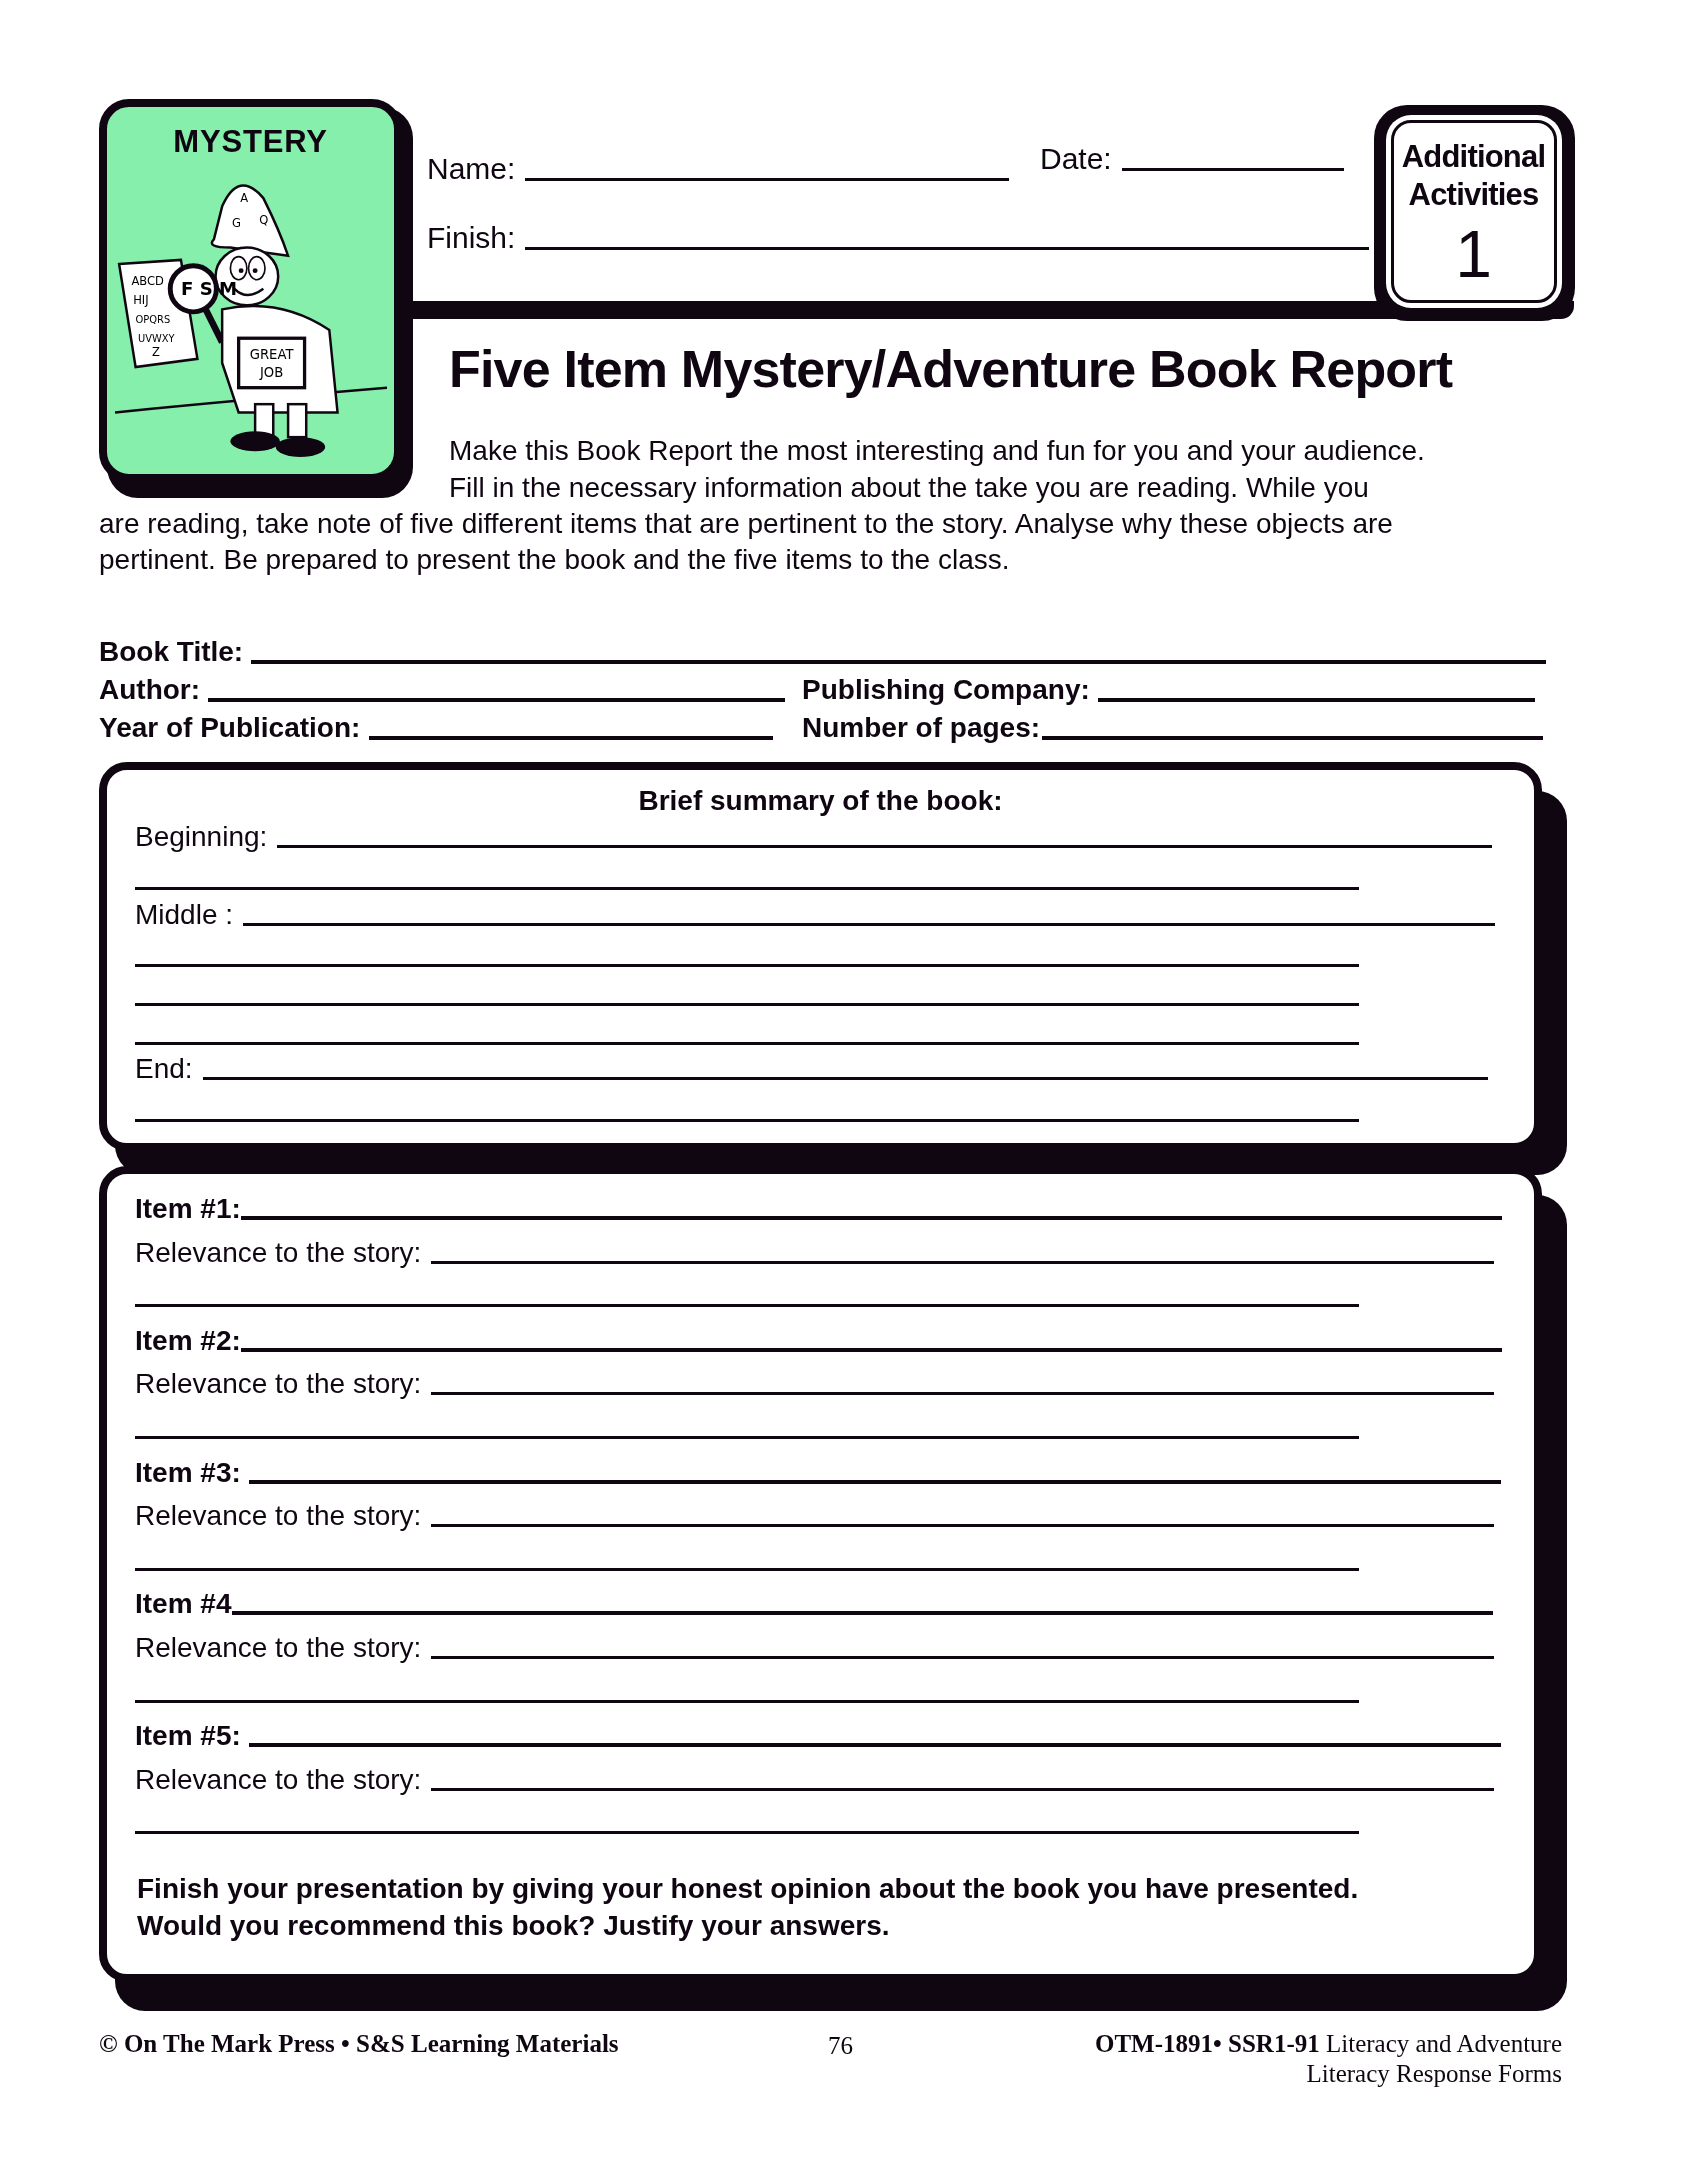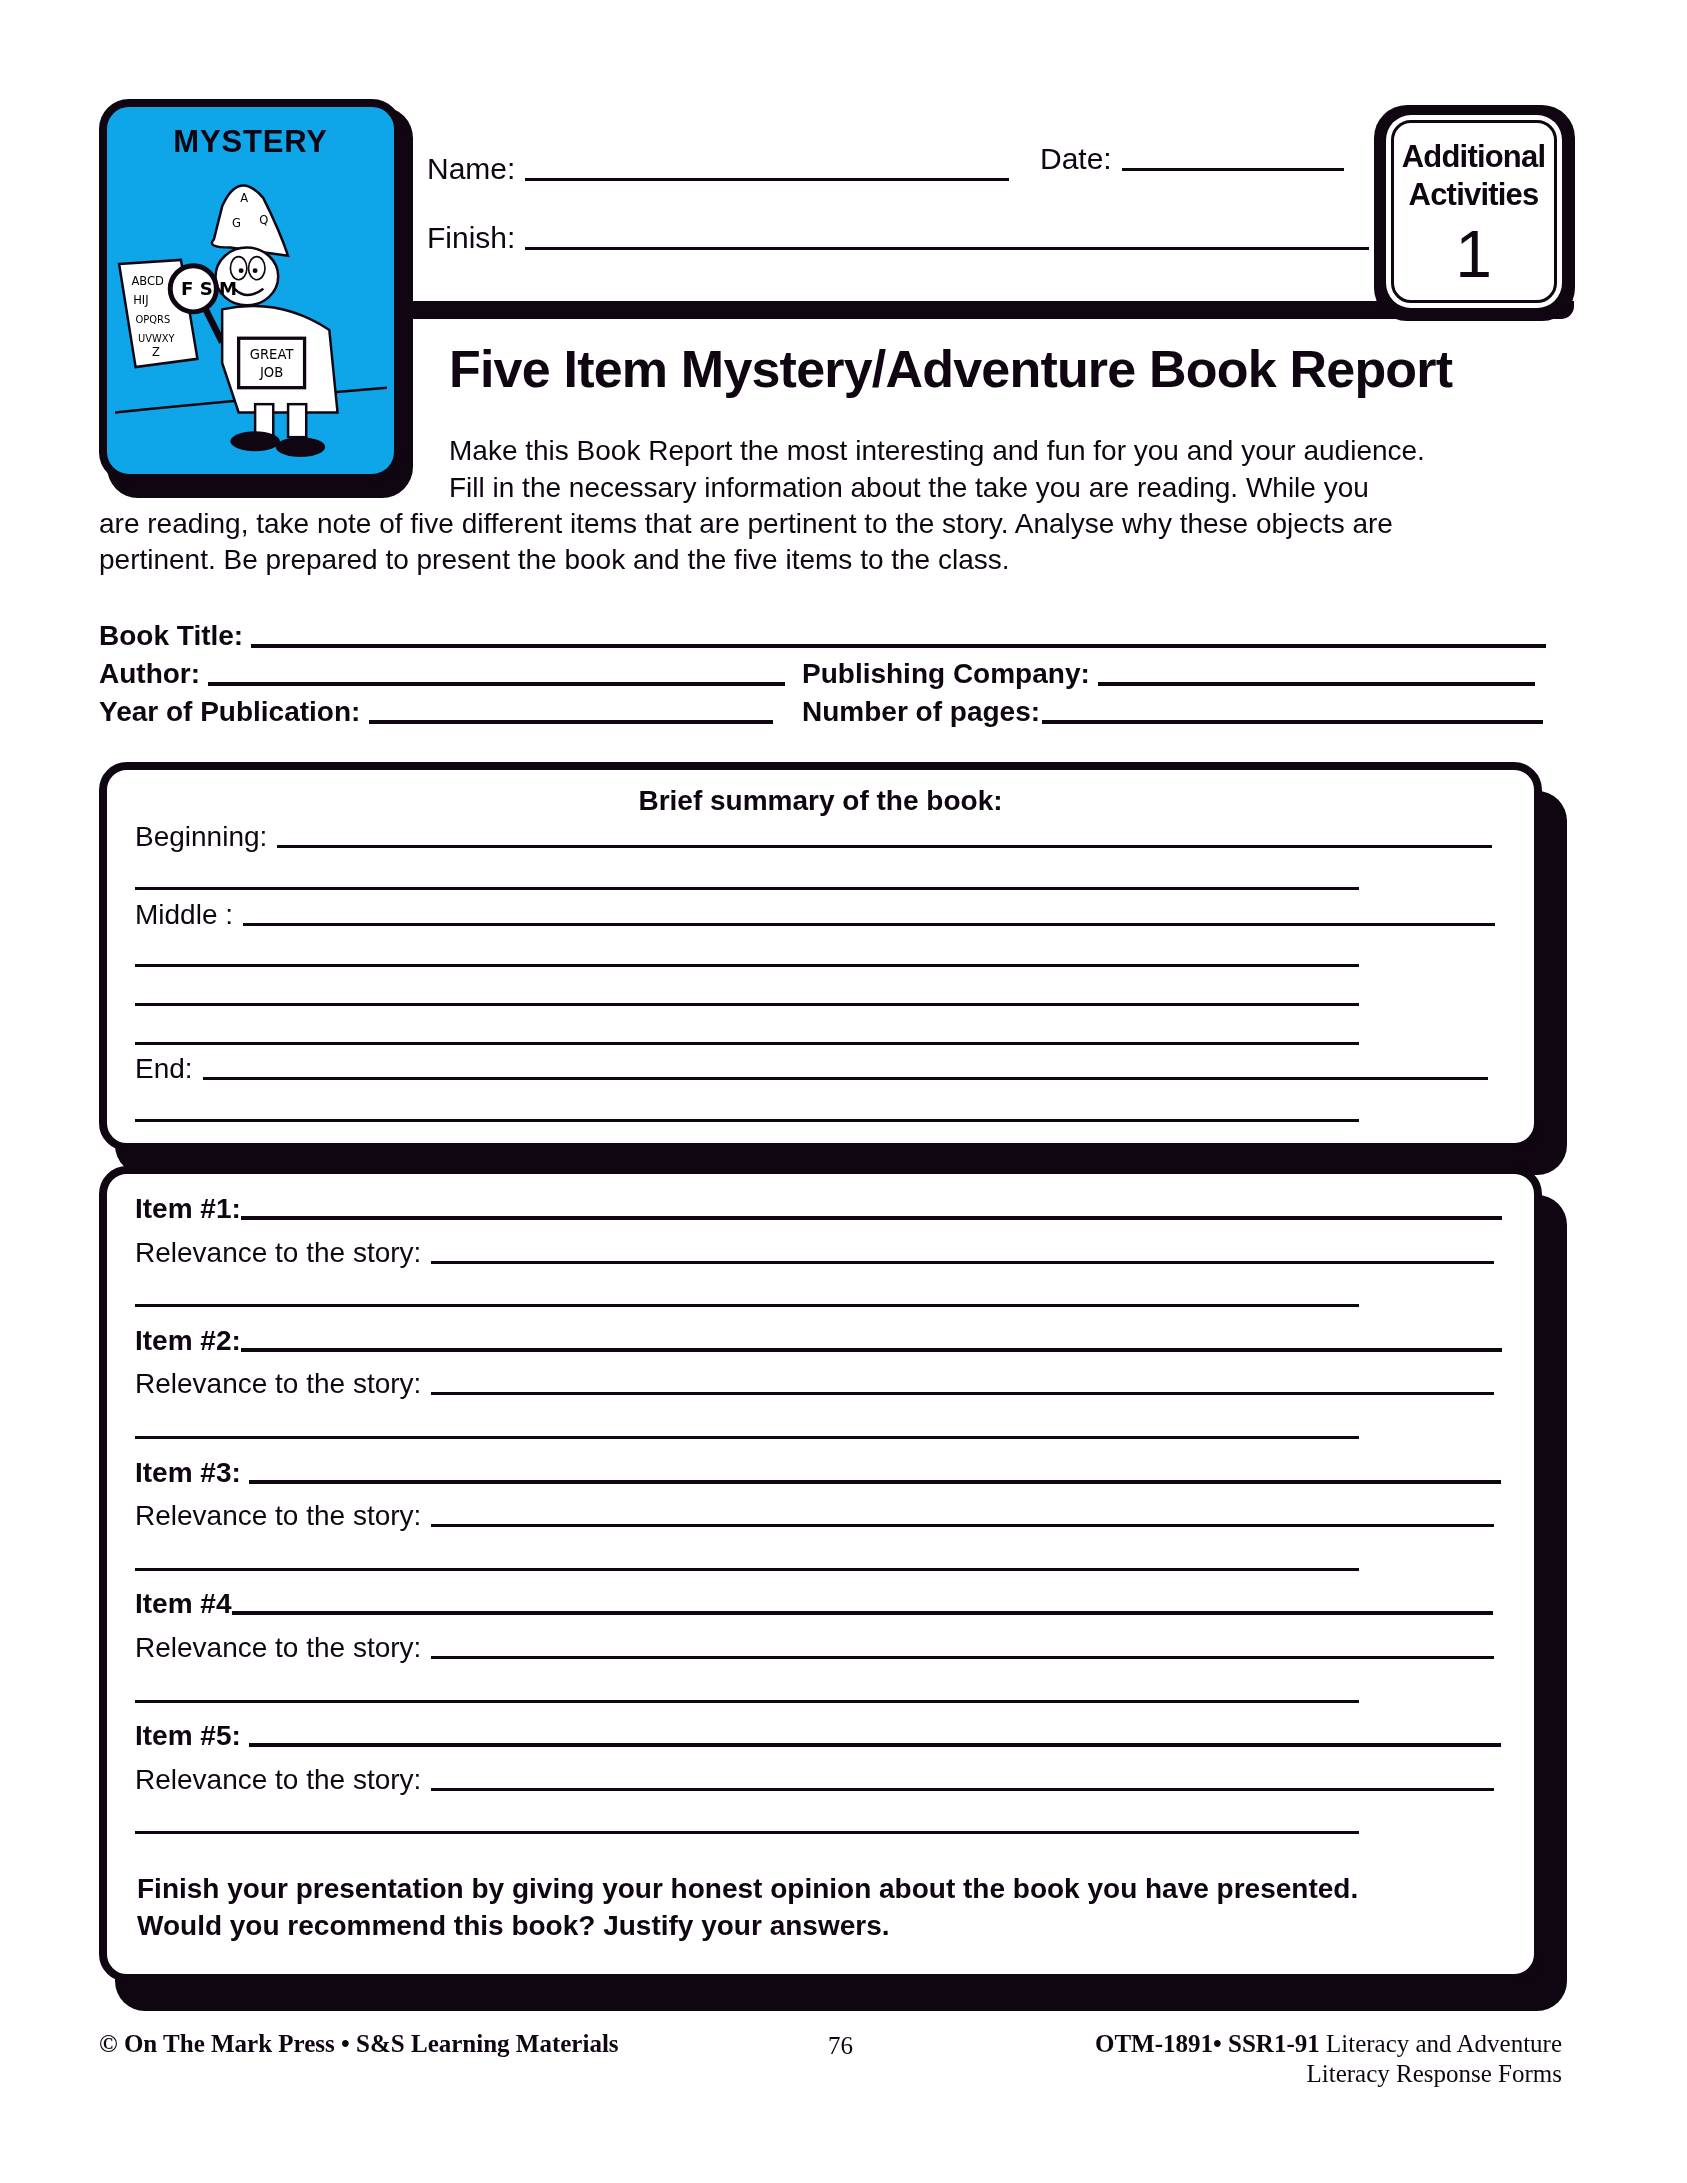--- a/index.html
+++ b/index.html
@@ -5,40 +5,40 @@
   html, body { margin: 0; padding: 0; background: #ffffff; }
   body {
     width: 1687px; height: 2183px; position: relative; overflow: hidden;
     font-family: "Liberation Sans", "DejaVu Sans", sans-serif; color: #0f0612;
   }
   .abs { position: absolute; }
   .ink { color: #0f0612; }
 
   
   .mystery-shadow { left: 107px; top: 107px; width: 306px; height: 391px; background: #0f0612; border-radius: 31px; }
-  .mystery-box { left: 99px; top: 99px; width: 303px; height: 383px; background: #0ea5e9; border: 8.2px solid #0f0612; border-radius: 30px; box-sizing: border-box; }
+  .mystery-box { left: 99px; top: 99px; width: 303px; height: 383px; background: #86efac; border: 8.2px solid #0f0612; border-radius: 30px; box-sizing: border-box; }
   .mystery-label { position: absolute; left: 0; right: 0; top: 16.5px; text-align: center; font-weight: bold; font-size: 31px; letter-spacing: 0.8px; }
   .mystery-art { position: absolute; left: 8.2px; top: 58px; width: 272px; height: 297px; }
 
   
   .header-bar { left: 404px; top: 301px; width: 1170px; height: 18px; background: #0f0612; border-radius: 0 0 13px 0; }
   .field-row { font-size: 30px; display: flex; align-items: flex-end; }
   .field-line { display: inline-block; border-bottom: 3.3px solid #0f0612; height: 0; margin-left: 10px; margin-bottom: 5px; }
 
   
   .aa-outer { left: 1374px; top: 105px; width: 201px; height: 216px; background: #0f0612; border-radius: 33px; }
   .aa-mid { position: absolute; left: 11.5px; top: 10px; width: 176px; height: 193px; background: #fff; border-radius: 25px; }
   .aa-inner { position: absolute; left: 5px; top: 5px; right: 5px; bottom: 5px; border: 3.3px solid #0f0612; border-radius: 20px; text-align: center; }
   .aa-title { font-weight: bold; font-size: 31px; line-height: 38px; margin-top: 15px; letter-spacing: -0.8px; }
   .aa-num { font-size: 66px; line-height: 66px; margin-top: 6.6px; }
 
   .page-title { left: 449px; top: 339px; font-size: 52px; font-weight: bold; letter-spacing: -0.8px; white-space: nowrap; }
   .intro { font-size: 28px; line-height: 36px; white-space: nowrap; }
 
-  .info-row { font-size: 28px; font-weight: bold; display: flex; align-items: flex-end; white-space: nowrap; }
+  .info-row { font-size: 28px; font-weight: bold; display: flex; align-items: flex-end; white-space: nowrap; margin-top: 16px; }
   .info-line { border-bottom: 4.1px solid #0f0612; height: 0; margin-left: 8.2px; margin-bottom: 4.1px; }
 
   
   .panel-shadow { background: #0f0612; border-radius: 30px; }
   .panel { background: #fff; border: 8.2px solid #0f0612; border-radius: 28px; box-sizing: border-box; }
   .panel-heading { font-size: 28px; font-weight: bold; text-align: center; }
   .row { display: flex; align-items: flex-end; font-size: 28px; white-space: nowrap; }
   .rule { border-bottom: 3.3px solid #0f0612; height: 0; margin-bottom: 5px; }
   .rule-full { height: 0; border-bottom: 3.3px solid #0f0612; }
   .bold { font-weight: bold; }

